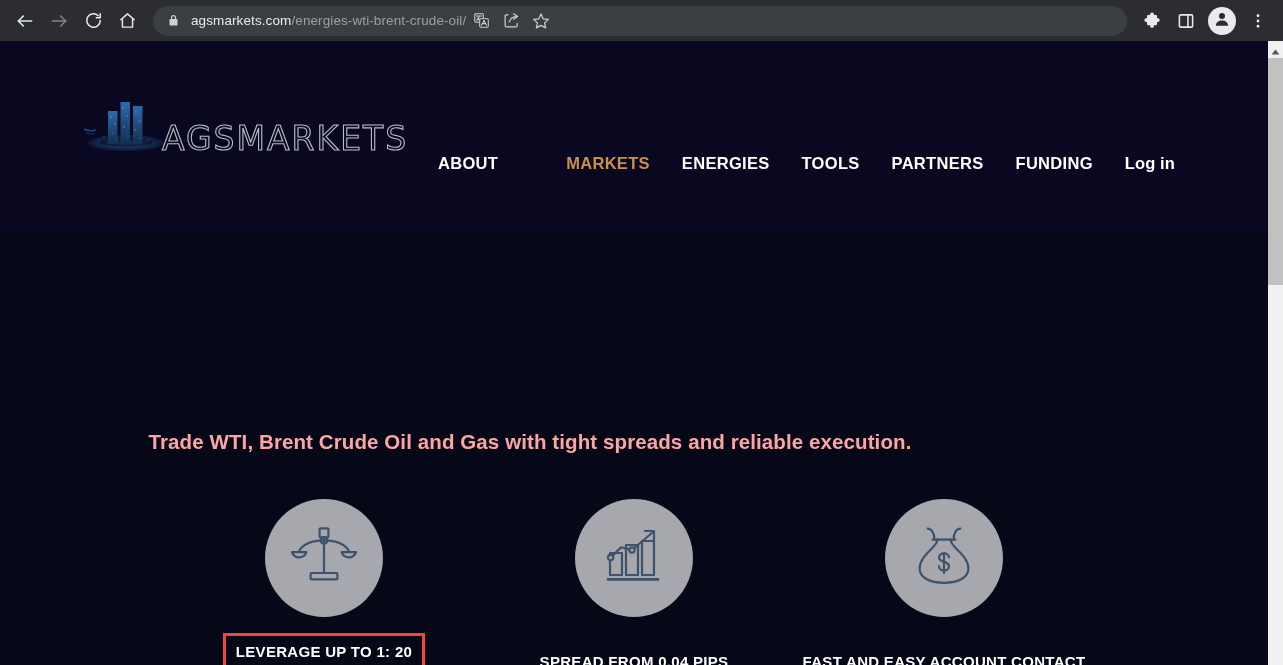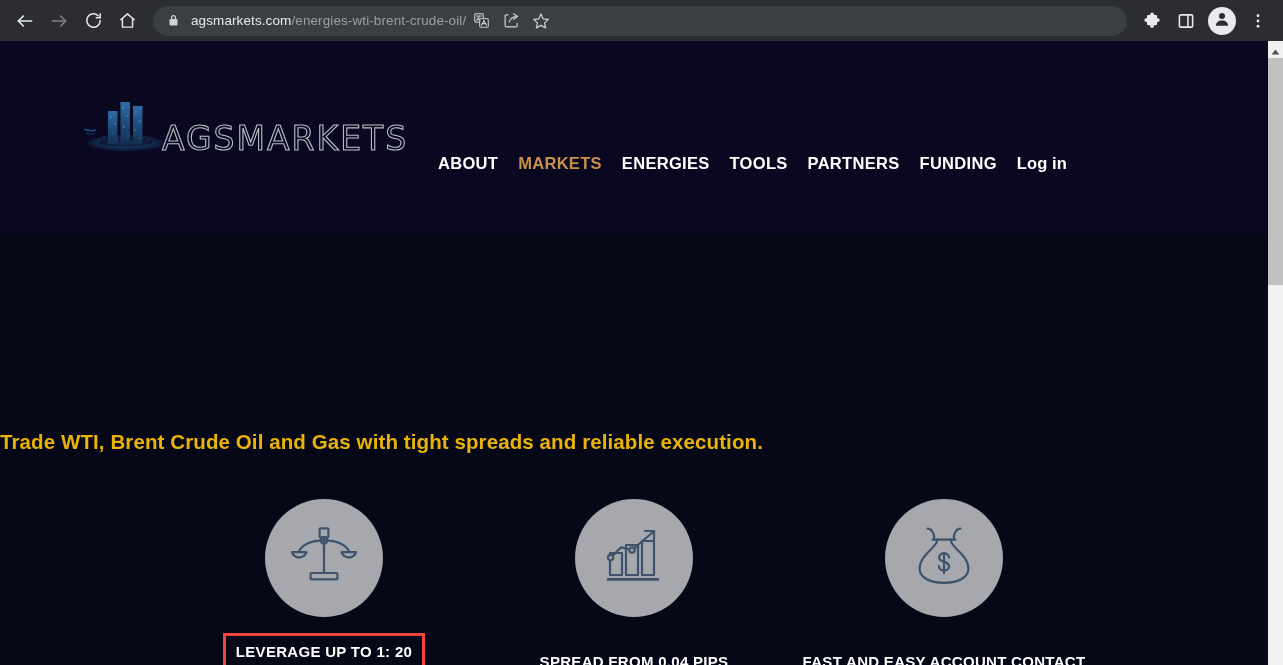--- a/index.html
+++ b/index.html
@@ -99,48 +99,49 @@
     font-family:"DejaVu Sans", sans-serif;
     color:transparent;
     -webkit-text-stroke:1.1px #b9bcc4;
     margin-left:-4px;
     line-height:1;
     font-weight:400;
   }
 
   .main-nav{
     position:absolute; left:438px; top:113px;
-    display:flex; align-items:center; gap:20px;
+    display:flex; align-items:center; gap:32px;
   }
   .nav-link{
     font-size:16.5px;
     font-weight:bold;
     color:#ffffff;
     letter-spacing:.3px;
     white-space:nowrap;
   }
-  .nav-link.active{ color:#c8904a; }
+  .nav-link.active{ color:#c8904a;margin-left:36px; }
   .nav-link.login{ letter-spacing:.1px;text-align:center; }
 
   
   .hero-title{
     position:absolute; top:288px; left:0; width:1268px;
     text-align:center;
     font-size:60px;
     font-weight:300;
     color:#fdfdfd;
     letter-spacing:1px;
     line-height:1;
     font-family:"Liberation Sans", sans-serif;
   }
   .hero-sub{
     position:absolute; top:389px; left:0; width:1060px;
+    text-align:center;
     font-size:20.5px;
     font-weight:bold;
-    color:#eab308;
+    color:#fca5a5;
     letter-spacing:.1px;
   }
 
   
   .features{
     position:absolute; top:458px; left:0; width:1268px;
     display:flex; justify-content:center; gap:190px;
   }
   .feature{
     width:120px;

